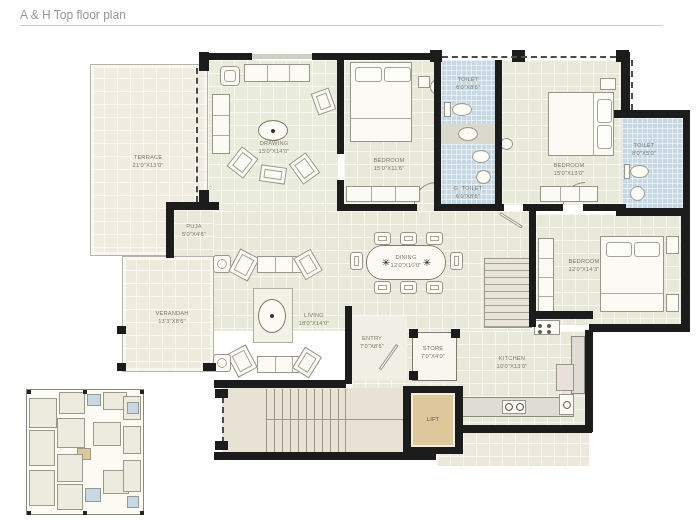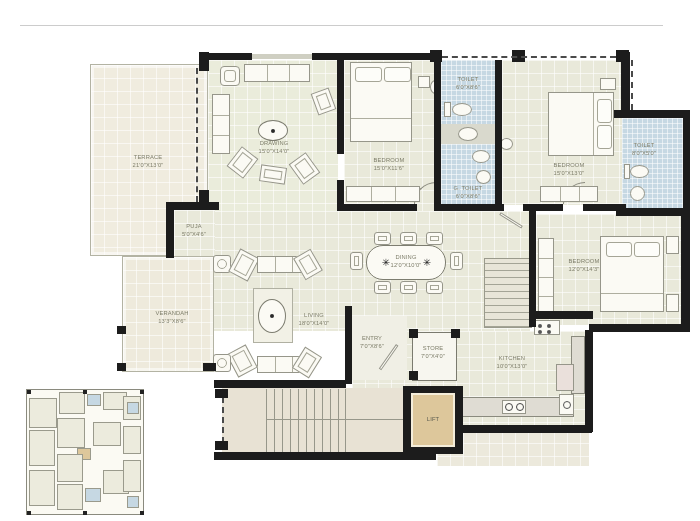--- a/index.html
+++ b/index.html
@@ -48,20 +48,21 @@
   
   .km{position:absolute;box-sizing:border-box;border:1px solid #9a9a8c;background:#ecebdd;}
   .km-blue{background:#c6d8e3;}
   .km-tan{background:#ddc79b;}
   .km-tick{position:absolute;background:#222;width:4px;height:4px;}
 </style>
 </head>
 <body>
 
 <div id="canvas">
+  <div class="title">A &amp; H Top floor plan</div>
   <div class="title-line"></div>
 
   <div class="fl grid" style="left:90px;top:64px;width:118px;height:192px;background-color:#f0ecdf;border:1px solid #b3b3a3;box-shadow:inset 0 0 0 3px rgba(255,255,255,.55);"></div>
   <div class="fl grid" style="left:208px;top:60px;width:130px;height:151px;background-color:#eaecdb;"></div>
   <div class="fl grid" style="left:344px;top:60px;width:91px;height:151px;"></div>
   <div class="fl tile" style="left:441px;top:60px;width:55px;height:64px;"></div>
   <div class="fl" style="left:441px;top:124px;width:55px;height:20px;background:#d9d9cd;"></div>
   <div class="fl tile" style="left:441px;top:144px;width:55px;height:61px;"></div>
   <div class="fl grid" style="left:502px;top:60px;width:120px;height:145px;"></div>
   <div class="fl tile" style="left:622px;top:118px;width:61px;height:91px;"></div>

